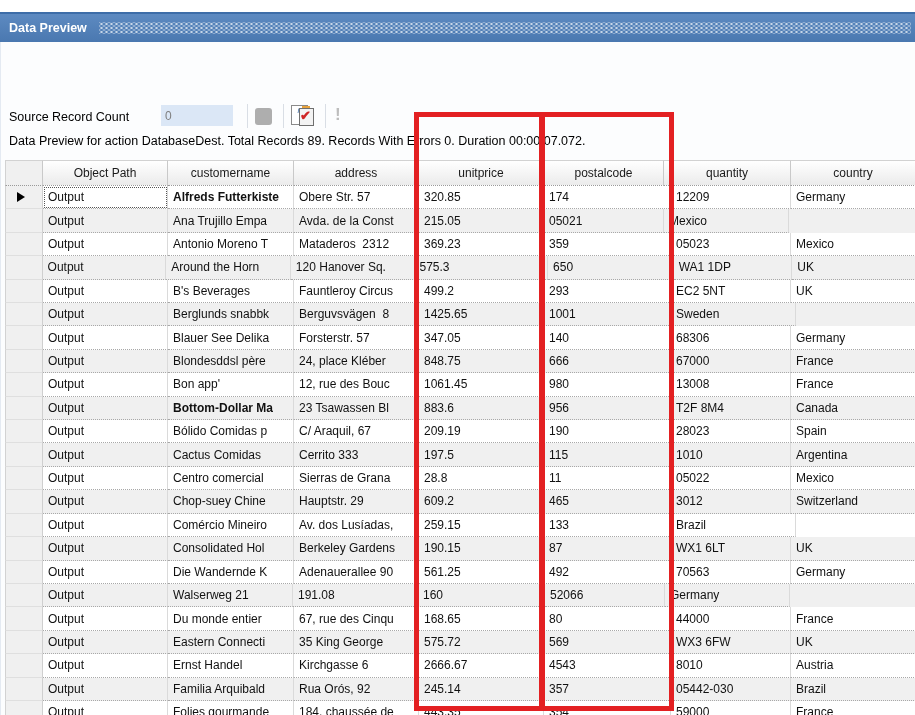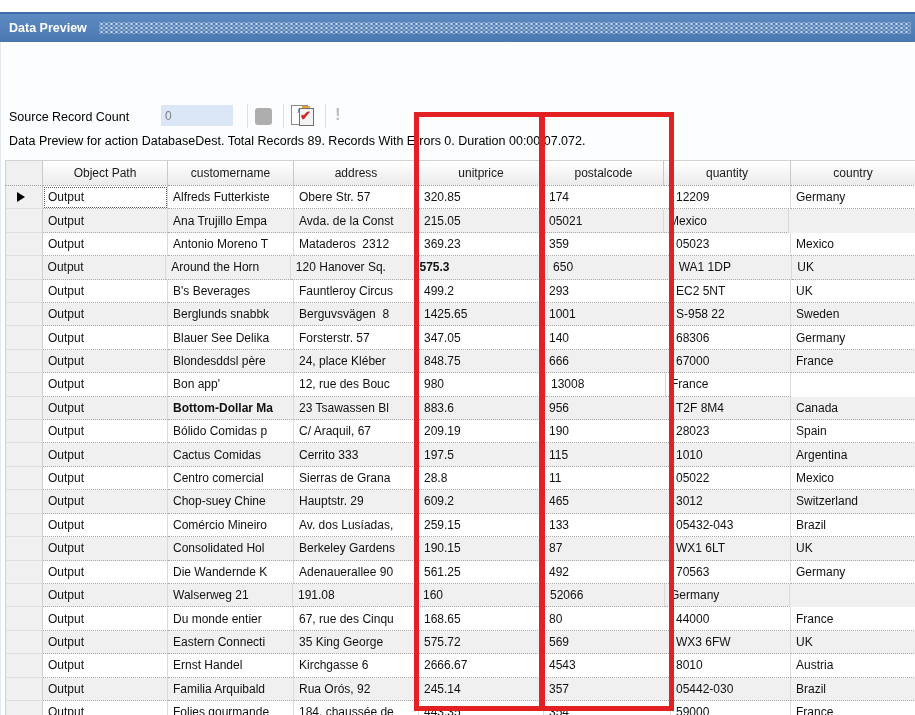--- a/index.html
+++ b/index.html
@@ -106,21 +106,21 @@
           <div class="hcell" style="width: 120px;">postalcode</div>
           <div class="hcell" style="width: 127px;">quantity</div>
           <div class="hcell" style="width: 125px;">country</div>
         </div>
       <div class="g-body">
           <div class="grow">
             <div class="scell">
               <span class="arrow"></span>
             </div>
             <div class="dcell focuscell" style="width: 125px;">Output</div>
-            <div class="dcell" style="width: 126px;">Alfreds Futterkiste</div>
+            <div class="dcell" style="width: 126px; font-weight: bold;">Alfreds Futterkiste</div>
             <div class="dcell" style="width: 125px;">Obere Str. 57</div>
             <div class="dcell" style="width: 125px;">320.85</div>
             <div class="dcell" style="width: 127px;">174</div>
             <div class="dcell" style="width: 120px;">12209</div>
             <div class="dcell" style="width: 125px;">Germany</div>
           </div>
           <div class="grow">
             <div class="scell"></div>
             <div class="dcell" style="width: 125px;">Output</div>
             <div class="dcell" style="width: 126px;">Ana Trujillo Empa</div>
@@ -137,21 +137,21 @@
             <div class="dcell" style="width: 125px;">369.23</div>
             <div class="dcell" style="width: 127px;">359</div>
             <div class="dcell" style="width: 120px;">05023</div>
             <div class="dcell" style="width: 125px;">Mexico</div>
           </div>
           <div class="grow">
             <div class="scell"></div>
             <div class="dcell" style="width: 125px;">Output</div>
             <div class="dcell" style="width: 126px;">Around the Horn</div>
             <div class="dcell" style="width: 125px;">120 Hanover Sq.</div>
-            <div class="dcell" style="width: 135px; font-weight: bold;">575.3</div>
+            <div class="dcell" style="width: 135px;">575.3</div>
             <div class="dcell" style="width: 127px;">650</div>
             <div class="dcell" style="width: 120px;">WA1 1DP</div>
             <div class="dcell" style="width: 125px;">UK</div>
           </div>
           <div class="grow">
             <div class="scell"></div>
             <div class="dcell" style="width: 125px;">Output</div>
             <div class="dcell" style="width: 126px;">B's Beverages</div>
             <div class="dcell" style="width: 125px;">Fauntleroy Circus</div>
             <div class="dcell" style="width: 125px;">499.2</div>
@@ -159,21 +159,20 @@
             <div class="dcell" style="width: 120px;">EC2 5NT</div>
             <div class="dcell" style="width: 125px;">UK</div>
           </div>
           <div class="grow">
             <div class="scell"></div>
             <div class="dcell" style="width: 125px;">Output</div>
             <div class="dcell" style="width: 126px;">Berglunds snabbk</div>
             <div class="dcell" style="width: 125px;">Berguvsvägen  8</div>
             <div class="dcell" style="width: 125px;">1425.65</div>
             <div class="dcell" style="width: 127px; text-align: center;">1001</div>
-            <div class="dcell" style="width: 120px;">S-958 22</div>
             <div class="dcell" style="width: 125px;">Sweden</div>
           </div>
           <div class="grow">
             <div class="scell"></div>
             <div class="dcell" style="width: 125px;">Output</div>
             <div class="dcell" style="width: 126px;">Blauer See Delika</div>
             <div class="dcell" style="width: 125px;">Forsterstr. 57</div>
             <div class="dcell" style="width: 125px;">347.05</div>
             <div class="dcell" style="width: 127px;">140</div>
             <div class="dcell" style="width: 120px;">68306</div>
@@ -187,20 +186,21 @@
             <div class="dcell" style="width: 125px;">848.75</div>
             <div class="dcell" style="width: 127px;">666</div>
             <div class="dcell" style="width: 120px;">67000</div>
             <div class="dcell" style="width: 125px;">France</div>
           </div>
           <div class="grow">
             <div class="scell"></div>
             <div class="dcell" style="width: 125px;">Output</div>
             <div class="dcell" style="width: 126px;">Bon app'</div>
             <div class="dcell" style="width: 125px;">12, rue des Bouc</div>
+            <div class="dcell" style="width: 125px;">1061.45</div>
             <div class="dcell" style="width: 127px;">980</div>
             <div class="dcell" style="width: 120px;">13008</div>
             <div class="dcell" style="width: 125px;">France</div>
           </div>
           <div class="grow">
             <div class="scell"></div>
             <div class="dcell" style="width: 125px;">Output</div>
             <div class="dcell" style="width: 126px; font-weight: bold;">Bottom-Dollar Ma</div>
             <div class="dcell" style="width: 125px;">23 Tsawassen Bl</div>
             <div class="dcell" style="width: 125px;">883.6</div>
@@ -248,21 +248,20 @@
             <div class="dcell" style="width: 120px;">3012</div>
             <div class="dcell" style="width: 125px;">Switzerland</div>
           </div>
           <div class="grow">
             <div class="scell"></div>
             <div class="dcell" style="width: 125px;">Output</div>
             <div class="dcell" style="width: 126px;">Comércio Mineiro</div>
             <div class="dcell" style="width: 125px;">Av. dos Lusíadas,</div>
             <div class="dcell" style="width: 125px;">259.15</div>
             <div class="dcell" style="width: 127px;">133</div>
-            <div class="dcell" style="width: 120px;">05432-043</div>
             <div class="dcell" style="width: 125px;">Brazil</div>
           </div>
           <div class="grow">
             <div class="scell"></div>
             <div class="dcell" style="width: 125px;">Output</div>
             <div class="dcell" style="width: 126px;">Consolidated Hol</div>
             <div class="dcell" style="width: 125px;">Berkeley Gardens</div>
             <div class="dcell" style="width: 125px;">190.15</div>
             <div class="dcell" style="width: 127px;">87</div>
             <div class="dcell" style="width: 120px;">WX1 6LT</div>

